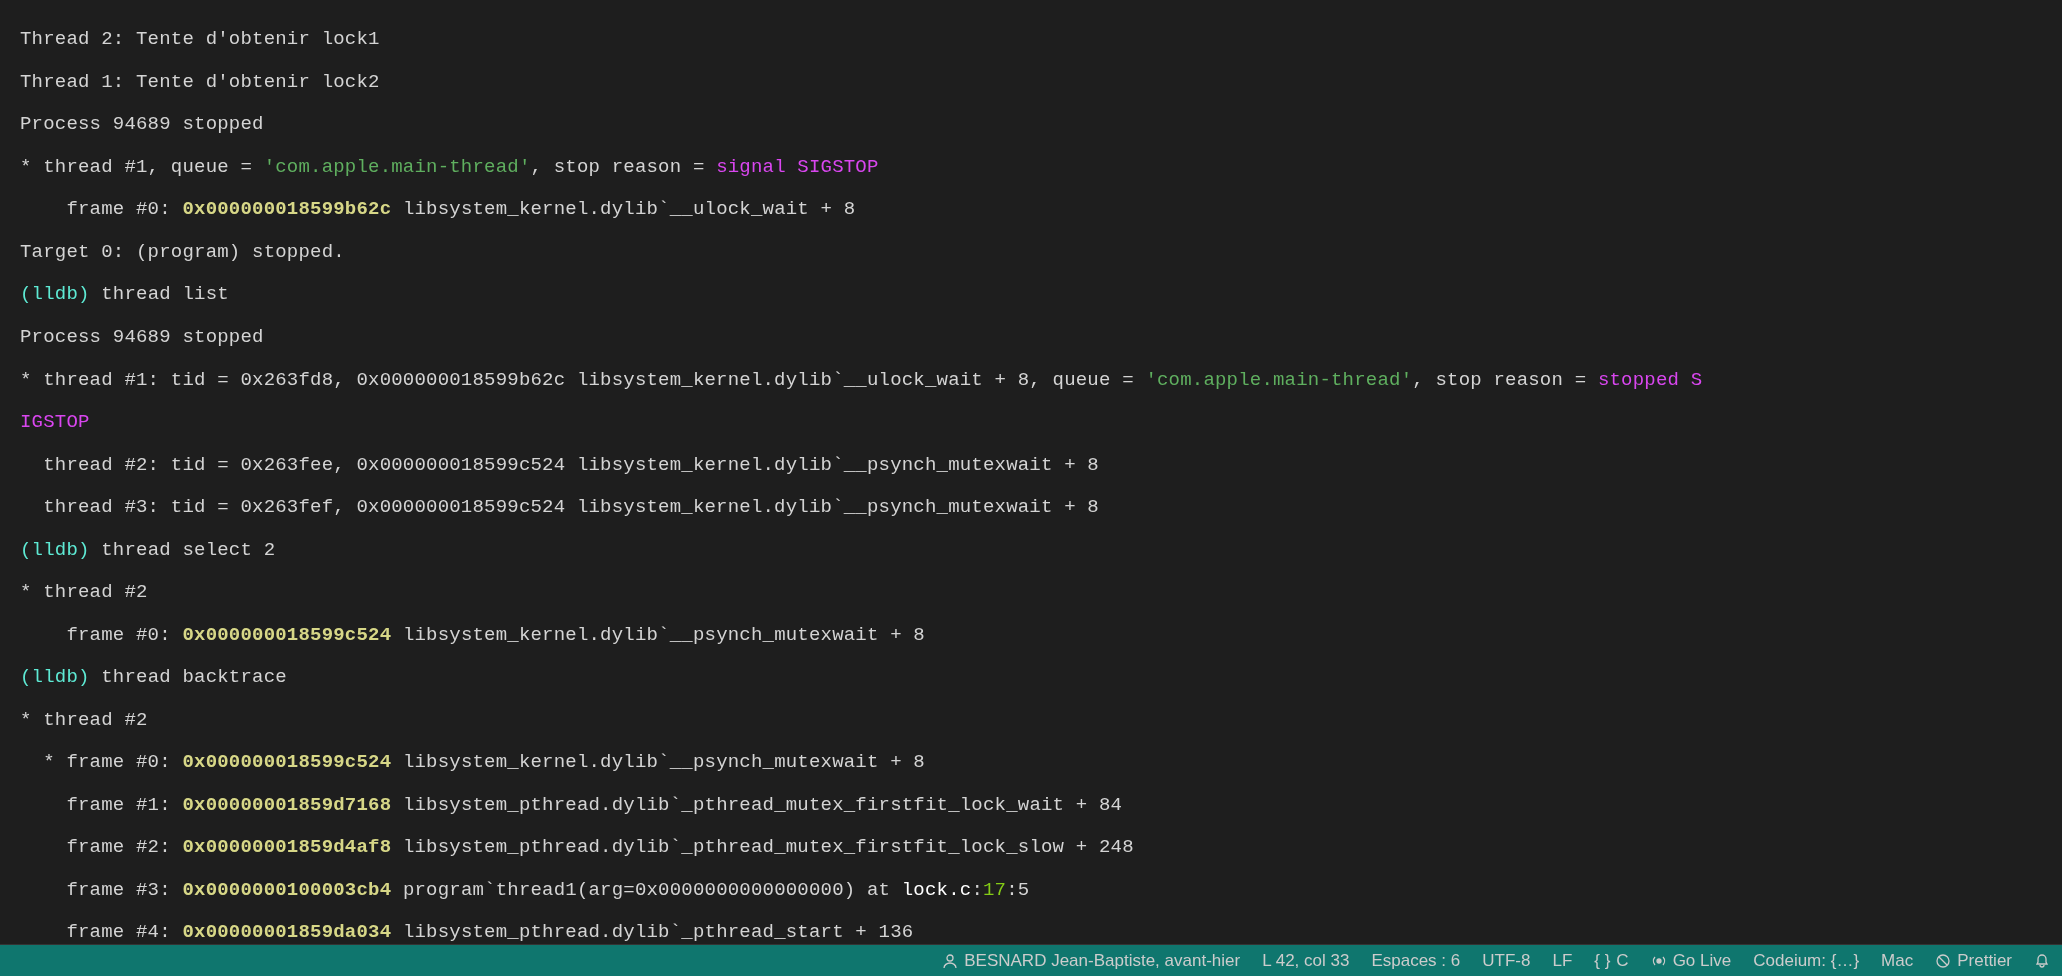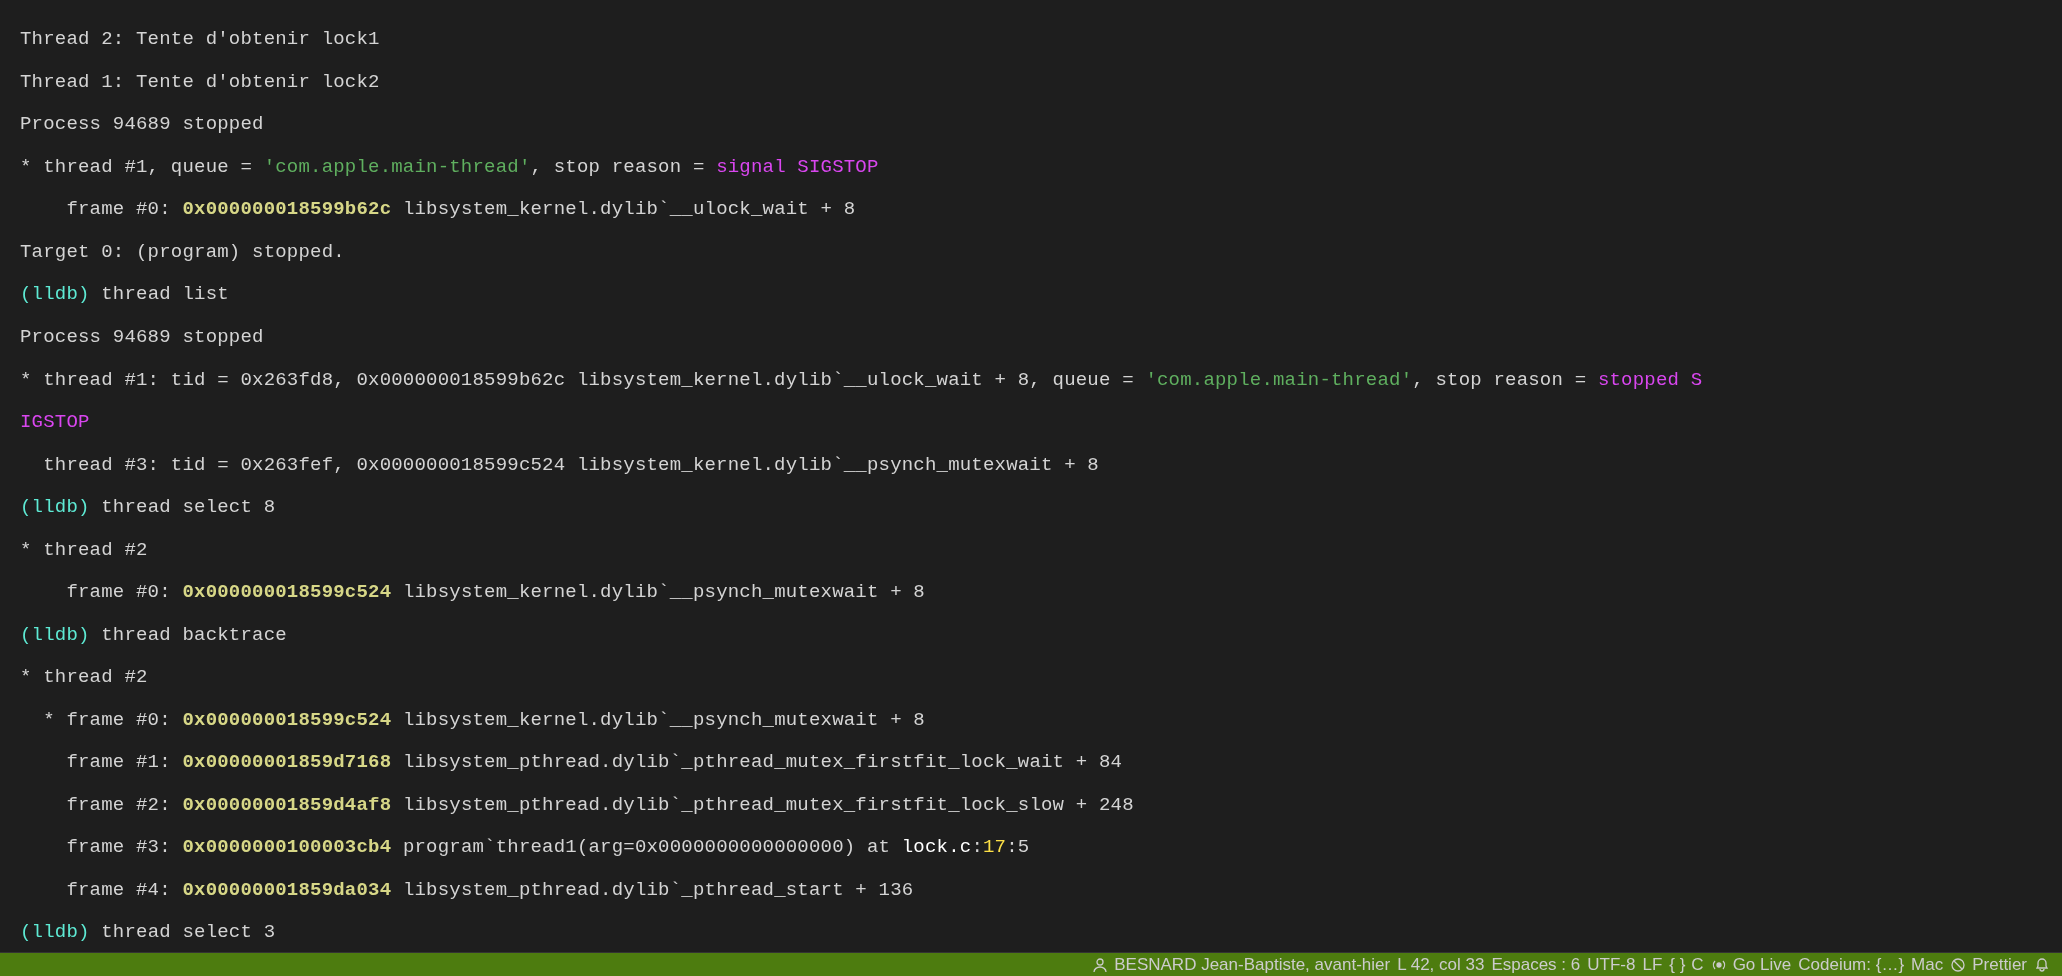--- a/index.html
+++ b/index.html
@@ -16,38 +16,38 @@
   }
   .terminal {
     padding: 8px 20px 0 20px;
     white-space: pre;
     letter-spacing: 0.2px;
   }
   .c-yellow  { color: #d7d787; font-weight: bold; }
   .c-red     { color: #d946ef; }
   .c-green   { color: #5faf5f; }
   .c-cyan    { color: #ffffff; }
-  .c-orange  { color: #fde047; }
+  .c-orange  { color: #84cc16; }
   .c-paren   { color: #5eead4; }
   
   .statusbar {
     position: absolute;
     bottom: 0;
     left: 0;
     right: 0;
-    height: 24px;
-    background: #4d7c0f;
+    height: 32px;
+    background: #0f766e;
     border-top: 1px solid #333333;
     display: flex;
     align-items: center;
     color: #cccccc;
     font-size: 17px;
     font-family: -apple-system, BlinkMacSystemFont, "Segoe UI", sans-serif;
     padding: 0 12px;
-    gap: 7px;
+    gap: 22px;
     justify-content: flex-end;
   }
   .sb-item {
     display: inline-flex;
     align-items: center;
     gap: 6px;
   }
   .sb-item svg { flex-shrink: 0; }
 </style>
 </head>
@@ -57,22 +57,23 @@
 <div><span>Thread 2: Tente d'obtenir lock1</span></div>
 <div><span>Thread 1: Tente d'obtenir lock2</span></div>
 <div><span>Process 94689 stopped</span></div>
 <div><span>* thread #1, queue = </span><span class="c-green">'com.apple.main-thread'</span><span>, stop reason = </span><span class="c-red">signal SIGSTOP</span></div>
 <div><span>    frame #0: </span><span class="c-yellow">0x000000018599b62c</span><span> libsystem_kernel.dylib`__ulock_wait + 8</span></div>
 <div><span>Target 0: (program) stopped.</span></div>
 <div><span class="c-paren">(lldb) </span><span>thread list</span></div>
 <div><span>Process 94689 stopped</span></div>
 <div><span>* thread #1: tid = 0x263fd8, 0x000000018599b62c libsystem_kernel.dylib`__ulock_wait + 8, queue = </span><span class="c-green">'com.apple.main-thread'</span><span>, stop reason = </span><span class="c-red">stopped S</span></div>
 <div><span class="c-red">IGSTOP</span></div>
+<div><span>  thread #2: tid = 0x263fee, 0x000000018599c524 libsystem_kernel.dylib`__psynch_mutexwait + 8</span></div>
 <div><span>  thread #3: tid = 0x263fef, 0x000000018599c524 libsystem_kernel.dylib`__psynch_mutexwait + 8</span></div>
-<div><span class="c-paren">(lldb) </span><span>thread select 8</span></div>
+<div><span class="c-paren">(lldb) </span><span>thread select 2</span></div>
 <div><span>* thread #2</span></div>
 <div><span>    frame #0: </span><span class="c-yellow">0x000000018599c524</span><span> libsystem_kernel.dylib`__psynch_mutexwait + 8</span></div>
 <div><span class="c-paren">(lldb) </span><span>thread backtrace</span></div>
 <div><span>* thread #2</span></div>
 <div><span>  * frame #0: </span><span class="c-yellow">0x000000018599c524</span><span> libsystem_kernel.dylib`__psynch_mutexwait + 8</span></div>
 <div><span>    frame #1: </span><span class="c-yellow">0x00000001859d7168</span><span> libsystem_pthread.dylib`_pthread_mutex_firstfit_lock_wait + 84</span></div>
 <div><span>    frame #2: </span><span class="c-yellow">0x00000001859d4af8</span><span> libsystem_pthread.dylib`_pthread_mutex_firstfit_lock_slow + 248</span></div>
 <div><span>    frame #3: </span><span class="c-yellow">0x0000000100003cb4</span><span> program`thread1(arg=0x0000000000000000) at </span><span class="c-cyan">lock.c</span><span>:</span><span class="c-orange">17</span><span>:5</span></div>
 <div><span>    frame #4: </span><span class="c-yellow">0x00000001859da034</span><span> libsystem_pthread.dylib`_pthread_start + 136</span></div>
 <div><span class="c-paren">(lldb) </span><span>thread select 3</span></div>

